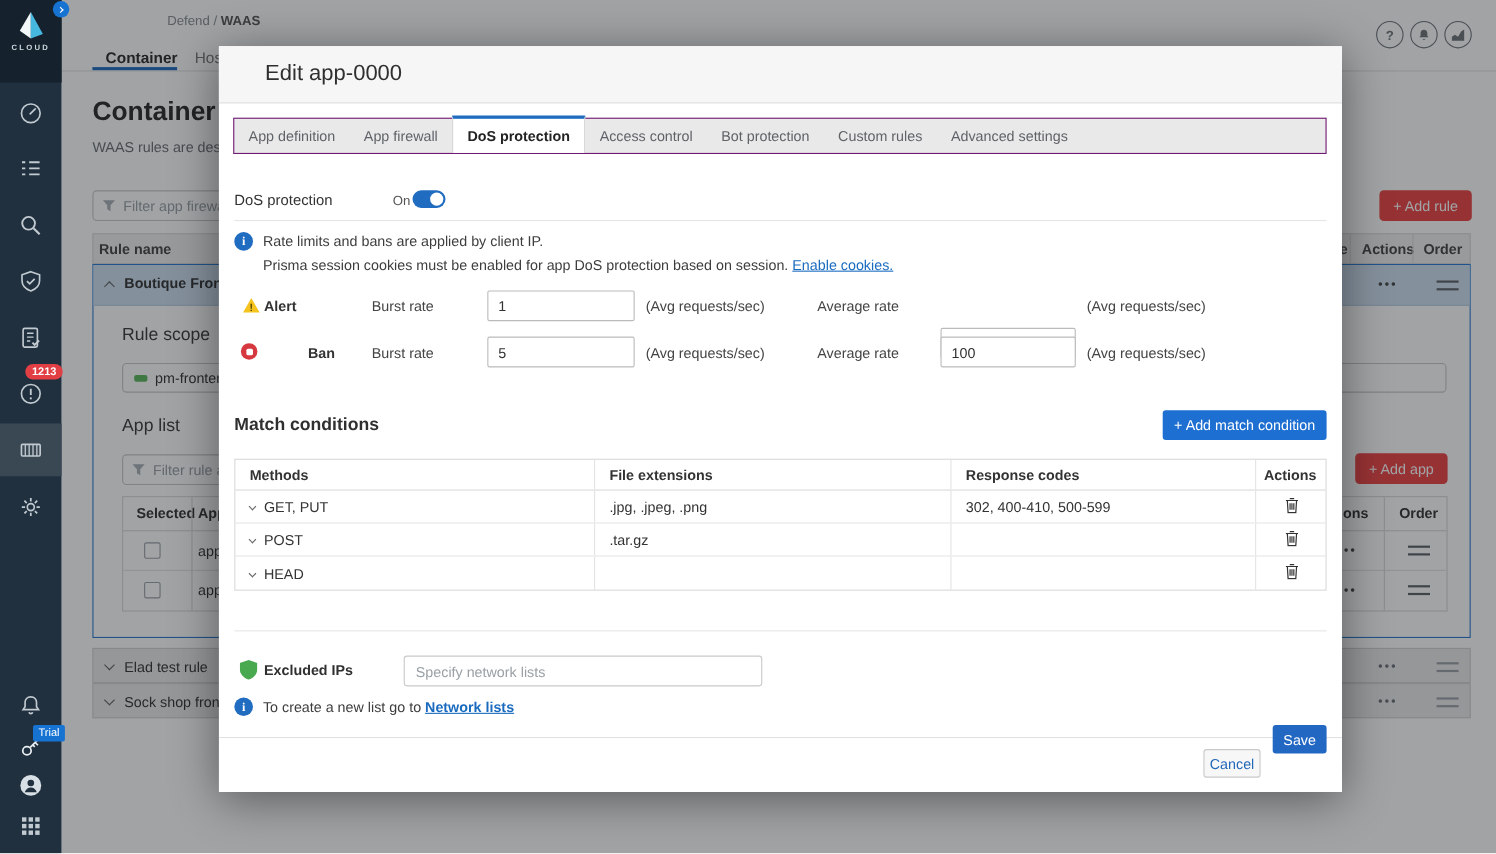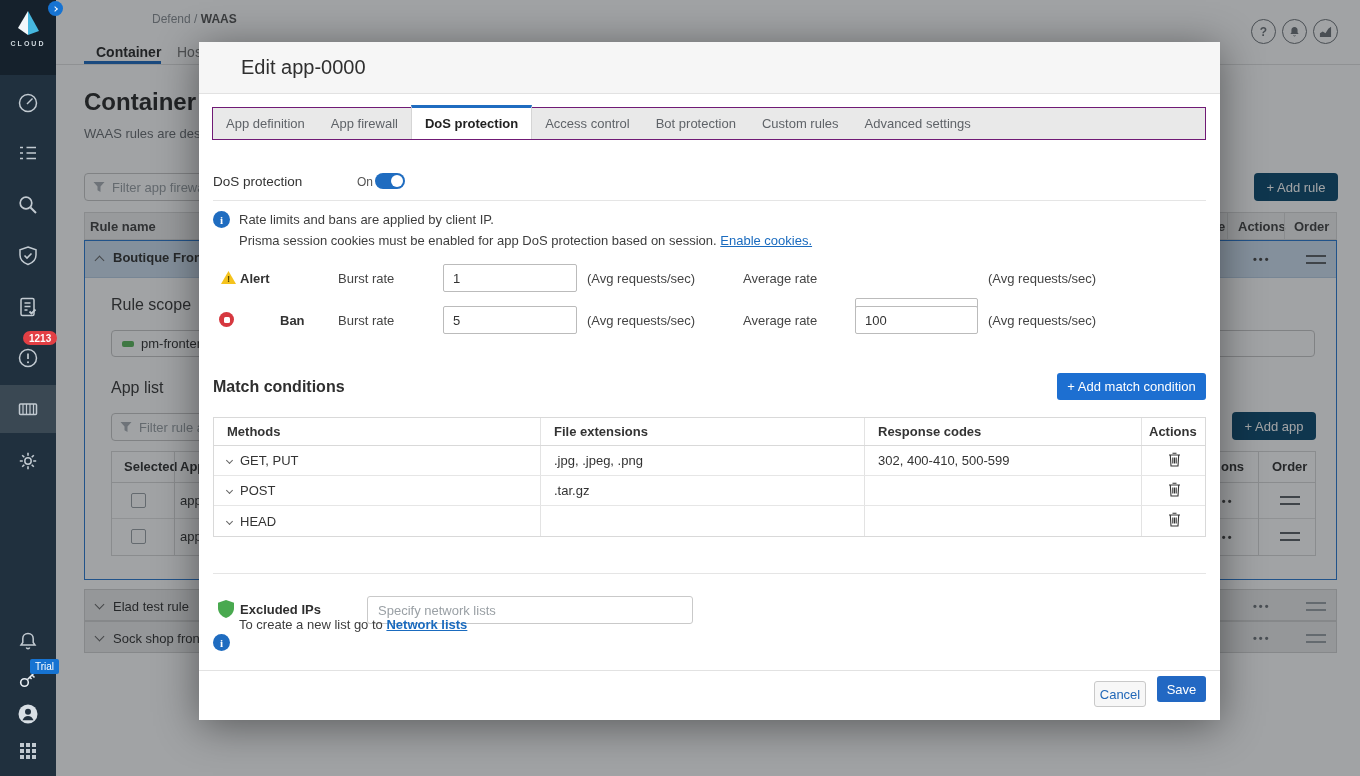--- a/index.html
+++ b/index.html
@@ -19,21 +19,21 @@
 
   .page-tab { position:absolute; top:44px; font-size:14px; color:#777; }
   .page-tab.active { color:#2b2b2b; font-weight:bold; }
   .tab-underline { position:absolute; left:84px; top:61px; width:77px; height:3px; background:#1f6cc0; }
   .tabs-border { position:absolute; left:56px; top:64px; width:1304px; height:1px; background:#e2e2e2; }
 
   .page-title { position:absolute; left:84px; top:88px; font-size:24px; font-weight:bold; color:#2b2b2b; }
   .page-desc { position:absolute; left:84px; top:126px; font-size:13px; color:#6b6f73; }
 
   .filter-input { position:absolute; height:28px; border:1px solid #c9c9c9; border-radius:4px; background:#fff; display:flex; align-items:center; padding:0 8px; gap:7px; color:#9aa0a5; font-size:13px; }
-  .btn-primary { position:absolute; background:#0c4a6e; color:#fff; border:none; border-radius:4px; font-size:13px; height:28px; display:flex; align-items:center; justify-content:center; }
+  .btn-primary { position:absolute; background:#ef4444; color:#fff; border:none; border-radius:4px; font-size:13px; height:28px; display:flex; align-items:center; justify-content:center; }
   .frag-link { position:absolute; color:#1a6bbf; font-size:13px; }
 
   .rules-header { position:absolute; left:84px; top:212px; width:1253px; height:28px; background:#f1f1f1; border:1px solid #d9d9d9; }
   .rules-header .hcell { position:absolute; top:6px; font-size:13px; font-weight:bold; color:#444; }
   .vline { position:absolute; width:1px; background:#d9d9d9; }
 
   .rule-group { position:absolute; left:84px; top:240px; width:1253px; height:340px; border:1px solid #2b7bd3; background:#fff; }
   .rule-row-selected { position:absolute; left:0; top:0; width:100%; height:37px; background:#cfe0f1; border-bottom:1px solid #b9cfe4; }
   .gray-row { position:absolute; left:84px; width:1253px; background:#ececec; border:1px solid #d2d2d2; }
   .gray-row .name, .rule-row-selected .name { position:absolute; left:28px; top:9px; font-size:13px; color:#333; }
@@ -86,21 +86,21 @@
   .mc-row { height:30px; border-bottom:1px solid #e6e6e6; }
   .mc-row:last-child { border-bottom:none; }
   .mc-row > div { display:flex; align-items:center; padding-left:13px; font-size:13px; color:#333; border-right:1px solid #e3e3e3; gap:8px; }
   .mc-row > div:last-child { border-right:none; justify-content:center; padding-left:0; }
   .trash-btn { background:none; border:none; cursor:pointer; padding:2px; }
   .btn-blue { background:#1d6fd1; border:none; color:#fff; border-radius:3px; font-size:13px; }
   .excl-input { position:absolute; left:158px; top:554px; width:326px; height:28px; border:1px solid #c9c9c9; border-radius:3px; font-size:13px; padding:0 10px; color:#555; font-family:inherit;margin-left:10px; }
   .excl-input::placeholder { color:#9aa0a5; }
   .modal-footer-line { position:absolute; left:0; top:628px; width:100%; height:1px; background:#e2e2e2; }
   .btn-cancel { position:absolute; left:895px; top:639px; width:52px; height:26px; background:#f7f7f7; border:1px solid #c9c9c9; border-radius:3px; color:#2268b8; font-size:13px; }
-  .btn-save { position:absolute; left:958px; top:634px; width:49px; height:26px; background:#2268c3; border:none; border-radius:3px; color:#fff; font-size:13px; }
+  .btn-save { position:absolute; left:958px; top:617px; width:49px; height:26px; background:#2268c3; border:none; border-radius:3px; color:#fff; font-size:13px; }
 </style>
 </head>
 <body>
 
 <div id="root">
 
   <div id="main">
 
     <div class="topbar">
       <div class="breadcrumb">
@@ -417,20 +417,20 @@
     </div>
 
     <div class="divider" style="top:531px;"></div>
 
     <svg class="abs" style="left:19px; top:558px;" width="16" height="18" viewBox="0 0 16 18">
         <path d="M8 0 L16 2.8 V8 C16 12.8 12.7 16.3 8 18 C3.3 16.3 0 12.8 0 8 V2.8 Z" fill="#49a94f"></path>
       </svg>
     <span class="abs" style="left:41px; top:560px; font-weight:bold; color:#2f2f2f;">Excluded IPs</span>
     <input class="excl-input" placeholder="Specify network lists" style="">
     <span class="info-icon abs" style="left:14px; top:592px;">i</span>
-    <span class="abs" style="left:40px; top:575px; color:#3d3d3d;"><span>To create a new list go to</span> <a class="mlink" href="#" style="font-weight:bold;">Network lists</a></span>
+    <span class="abs" style="left:40px; top:593px; color:#3d3d3d;"><span>To create a new list go to</span> <a class="mlink" href="#" style="font-weight:bold;">Network lists</a></span>
 
     <div class="modal-footer-line"></div>
     <button class="btn-cancel">Cancel</button>
     <button class="btn-save">Save</button>
   </div>
 
 </div>
 
 </body></html>

